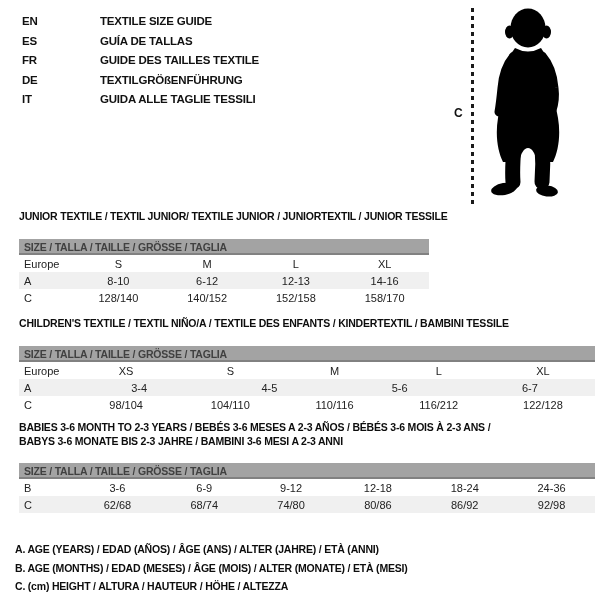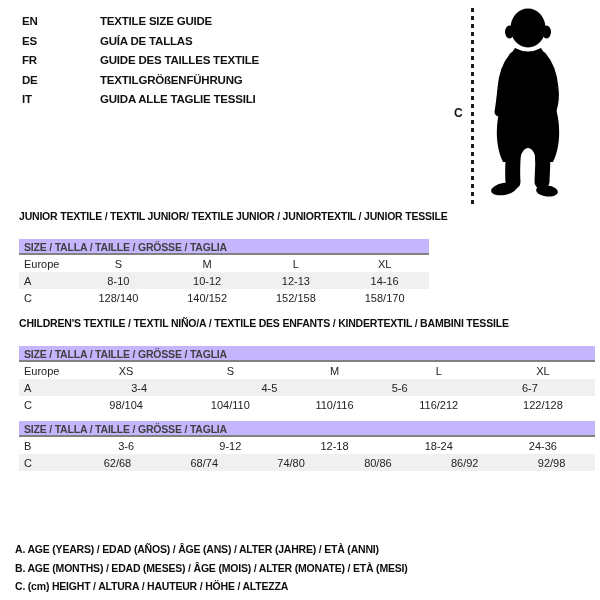--- a/index.html
+++ b/index.html
@@ -27,21 +27,21 @@
   .section{position:absolute;left:19px;}
   .sec-1{top:210px;}
   .sec-2{top:317px;}
   .sec-3{top:421px;}
   .tbl-title{font-size:10.5px;font-weight:700;letter-spacing:-0.2px;line-height:13.5px;color:#0d0d0d;white-space:nowrap;}
   .sec-1 .tbl-title{margin-bottom:15px;}
   .sec-2 .tbl-title{margin-bottom:15px;}
   .sec-3 .tbl-titles{margin-bottom:15px;}
   .size-bar{
     height:16px;line-height:16px;
-    background:#c4b5fd;
+    background:#a3a3a3;
     border-bottom:2px solid #818181;
     padding-left:5px;box-sizing:border-box;
     font-size:10.5px;font-weight:700;letter-spacing:-0.2px;color:#404040;
   }
   .w-narrow{width:410px;}
   .w-wide{width:576px;}
   .trow{display:flex;height:17px;line-height:18px;font-size:11px;color:#222;}
   .trow.shaded{background:#f0f0f0;}
   .tcell{flex:1;text-align:center;white-space:nowrap;}
   .tcell.rowlabel{flex:none;width:55px;text-align:left;padding-left:5px;box-sizing:border-box;}
@@ -99,21 +99,21 @@
       <div class="trow">
         <div class="tcell rowlabel">Europe</div>
         <div class="tcell">S</div>
         <div class="tcell">M</div>
         <div class="tcell">L</div>
         <div class="tcell">XL</div>
       </div>
       <div class="trow shaded">
         <div class="tcell rowlabel">A</div>
         <div class="tcell">8-10</div>
-        <div class="tcell">10-12</div>
+        <div class="tcell">6-12</div>
         <div class="tcell">12-13</div>
         <div class="tcell">14-16</div>
       </div>
       <div class="trow">
         <div class="tcell rowlabel">C</div>
         <div class="tcell">128/140</div>
         <div class="tcell">140/152</div>
         <div class="tcell">152/158</div>
         <div class="tcell">158/170</div>
       </div>
@@ -144,25 +144,30 @@
         <div class="tcell">98/104</div>
         <div class="tcell">104/110</div>
         <div class="tcell">110/116</div>
         <div class="tcell">116/212</div>
         <div class="tcell">122/128</div>
       </div>
     </div>
 </div>
 
 <div class="section sec-3">
+  <div class="tbl-titles">
+    <div class="tbl-title">BABIES 3-6 MONTH TO 2-3 YEARS / BEBÉS 3-6 MESES A 2-3 AÑOS / BÉBÉS 3-6 MOIS À 2-3 ANS /</div>
+    <div class="tbl-title">BABYS 3-6 MONATE BIS 2-3 JAHRE / BAMBINI 3-6 MESI A 2-3 ANNI</div>
+  </div>
   <div class="size-bar w-wide">SIZE / TALLA / TAILLE / GRÖSSE / TAGLIA</div>
   <div class="w-wide">
       <div class="trow">
         <div class="tcell rowlabel">B</div>
         <div class="tcell">3-6</div>
+        <div class="tcell">6-9</div>
         <div class="tcell">9-12</div>
         <div class="tcell">12-18</div>
         <div class="tcell">18-24</div>
         <div class="tcell">24-36</div>
       </div>
       <div class="trow shaded">
         <div class="tcell rowlabel">C</div>
         <div class="tcell">62/68</div>
         <div class="tcell">68/74</div>
         <div class="tcell">74/80</div>

